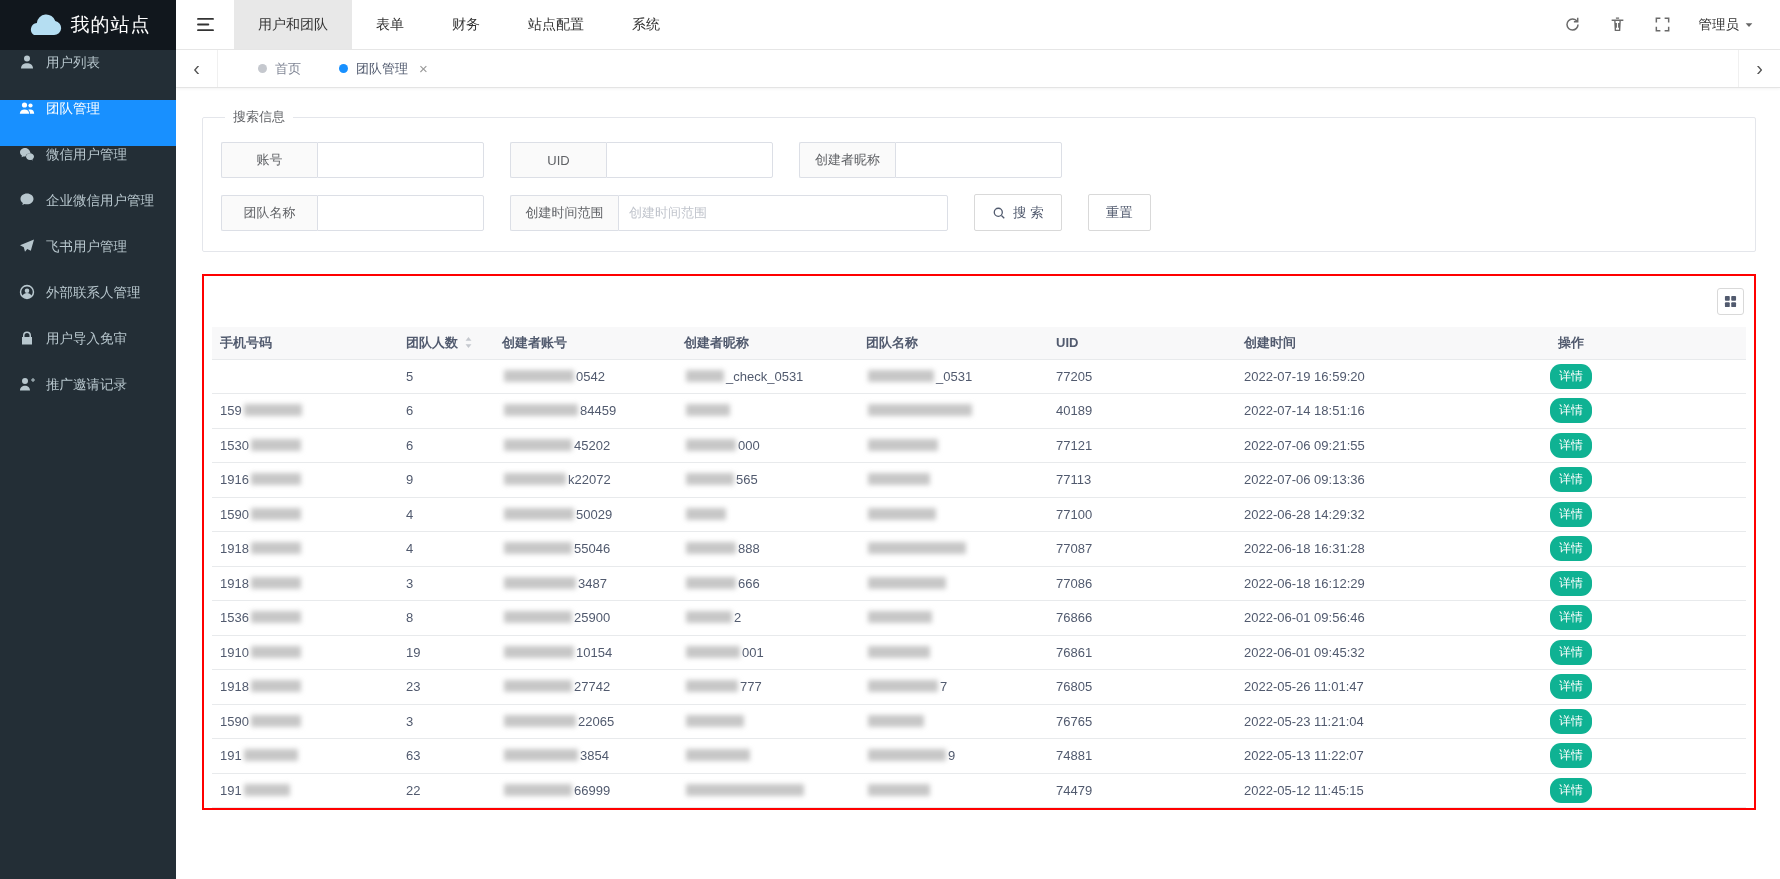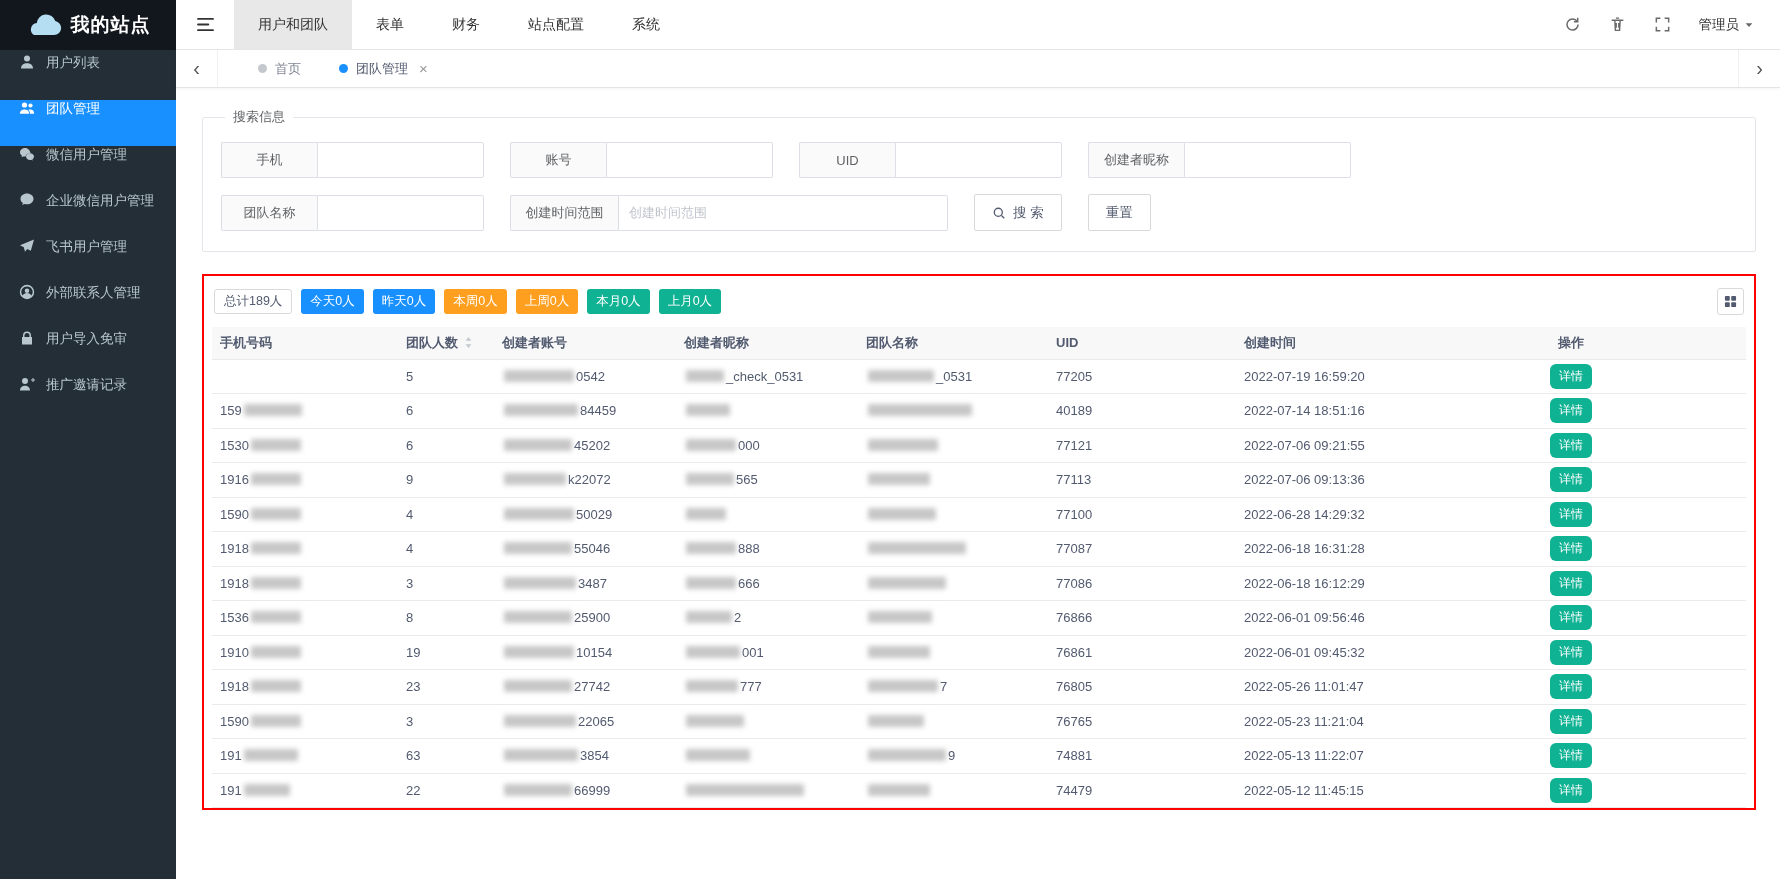--- a/index.html
+++ b/index.html
@@ -2,21 +2,21 @@
 <html><head>
 <meta charset="utf-8">
 <style>
   *{margin:0;padding:0;box-sizing:border-box;}
   html,body{width:1780px;height:879px;}
   body{font-family:"Liberation Sans","DejaVu Sans",sans-serif;background:#fff;color:#333;overflow:hidden;}
   .app{width:1780px;height:879px;display:flex;flex-direction:column;}
 
   
   .topbar{height:50px;flex:0 0 50px;display:flex;}
-  .logo{width:176px;background:#11171d;color:#fff;display:flex;align-items:center;justify-content:center;gap:9px;font-size:19px;font-weight:bold;letter-spacing:1px;cursor:pointer;}
+  .logo{width:176px;background:#11171d;color:#fff;display:flex;align-items:center;justify-content:center;gap:9px;font-size:19px;font-weight:normal;letter-spacing:1px;cursor:pointer;}
   .logo svg{width:36px;height:22px;}
   .topnav{flex:1;background:#fff;border-bottom:1px solid #e8e8e8;display:flex;align-items:stretch;}
   .hamburger{width:58px;display:flex;align-items:center;justify-content:center;cursor:pointer;}
   .hamburger svg{width:17px;height:15px;fill:#333;}
   .nav-items{display:flex;text-align:center;}
   .nav-item{padding:0 24px;display:flex;align-items:center;font-size:14px;color:#333;cursor:pointer;}
   .nav-item.active{background:#e8e8e8;}
   .nav-right{margin-left:auto;display:flex;align-items:center;gap:28px;padding-right:26px;}
   .hicon{width:17px;height:17px;color:#6a6a6a;cursor:pointer;display:inline-flex;}
   .hicon svg{width:100%;height:100%;}
@@ -68,21 +68,21 @@
   .badge.blue{background:#1890ff;}
   .badge.orange{background:#ff9f1f;}
   .badge.teal{background:#0fb293;}
   .grid-btn{margin-left:auto;width:27px;height:27px;border:1px solid #d9d9d9;border-radius:3px;display:flex;align-items:center;justify-content:center;background:#fff;cursor:pointer;}
   .grid-btn svg{width:13px;height:13px;fill:#515a6e;}
   table.grid{width:100%;border-collapse:collapse;table-layout:fixed;}
   .grid th{background:#f8f8f9;height:32px;font-size:13px;color:#515a6e;font-weight:bold;text-align:left;padding:0 8px;border-bottom:1px solid #e8eaec;white-space:nowrap;}
   .grid td{height:34.5px;font-size:13px;color:#515a6e;padding:0 8px;border-bottom:1px solid #e8eaec;white-space:nowrap;overflow:hidden;}
   .grid th.center,.grid td.center{text-align:center;}
   .blur{display:inline-block;height:12px;background:#c7c7c7;border-radius:1px;filter:blur(2.5px);vertical-align:-1px;margin:0 2px;}
-  .detail-btn{background:#0fb293;color:#fff;border:none;border-radius:6px;font-size:12px;padding:4px 9px;cursor:pointer;font-family:Liberation Mono, monospace;}
+  .detail-btn{background:#0fb293;color:#fff;border:none;border-radius:11px;font-size:12px;padding:4px 9px;cursor:pointer;font-family:Liberation Mono, monospace;}
   .sort-icon{display:inline-flex;margin-left:5px;vertical-align:-2px;cursor:pointer;}
   .sort-icon svg{width:11px;height:13px;fill:#c5c8ce;}
 </style>
 </head>
 <body>
 
 <div class="app">
 
   <header class="topbar">
     <div class="logo">
@@ -226,24 +226,20 @@
           </div>
         <div class="tab-arrow right">›</div>
       </div>
 
       <div class="content">
 
         <fieldset class="search-box">
           <legend>搜索信息</legend>
           <div class="frow">
             <div class="fields-inline" id="frow1-fields">
-                <div class="igroup">
-                  <span class="ilabel">手机</span>
-                  <input class="iinput" style="">
-                </div>
                 <div class="igroup">
                   <span class="ilabel">账号</span>
                   <input class="iinput" style="">
                 </div>
                 <div class="igroup">
                   <span class="ilabel">UID</span>
                   <input class="iinput" style="">
                 </div>
                 <div class="igroup">
                   <span class="ilabel">创建者昵称</span>
@@ -272,29 +268,20 @@
               <span>搜 索</span>
             </button>
             <button class="btn">
               <span>重置</span>
             </button>
           </div>
         </fieldset>
 
         <section class="panel">
           <div class="stats">
-            <span id="stats-badges" style="display:inline-flex;gap:9px;">
-                <span class="badge plain">总计189人</span>
-                <span class="badge blue">今天0人</span>
-                <span class="badge blue">昨天0人</span>
-                <span class="badge orange">本周0人</span>
-                <span class="badge orange">上周0人</span>
-                <span class="badge teal">本月0人</span>
-                <span class="badge teal">上月0人</span>
-              </span>
             <span class="grid-btn">
               <span style="display:inline-flex;">
                   <svg viewBox="0 0 14 14">
                     <rect x="1" y="1" width="5.2" height="5.2" rx="1"></rect>
                     <rect x="7.8" y="1" width="5.2" height="5.2" rx="1"></rect>
                     <rect x="1" y="7.8" width="5.2" height="5.2" rx="1"></rect>
                     <rect x="7.8" y="7.8" width="5.2" height="5.2" rx="1"></rect>
                   </svg>
                 </span>
             </span>

